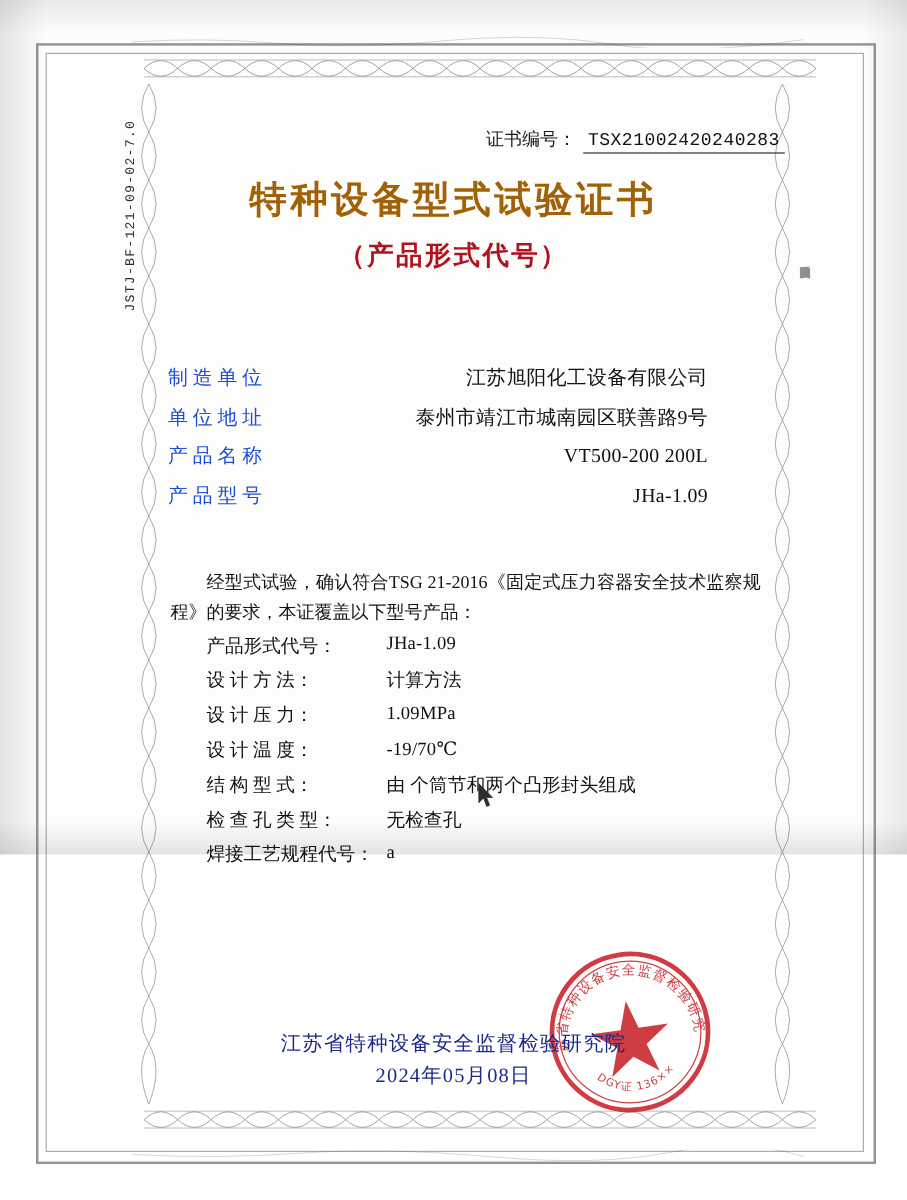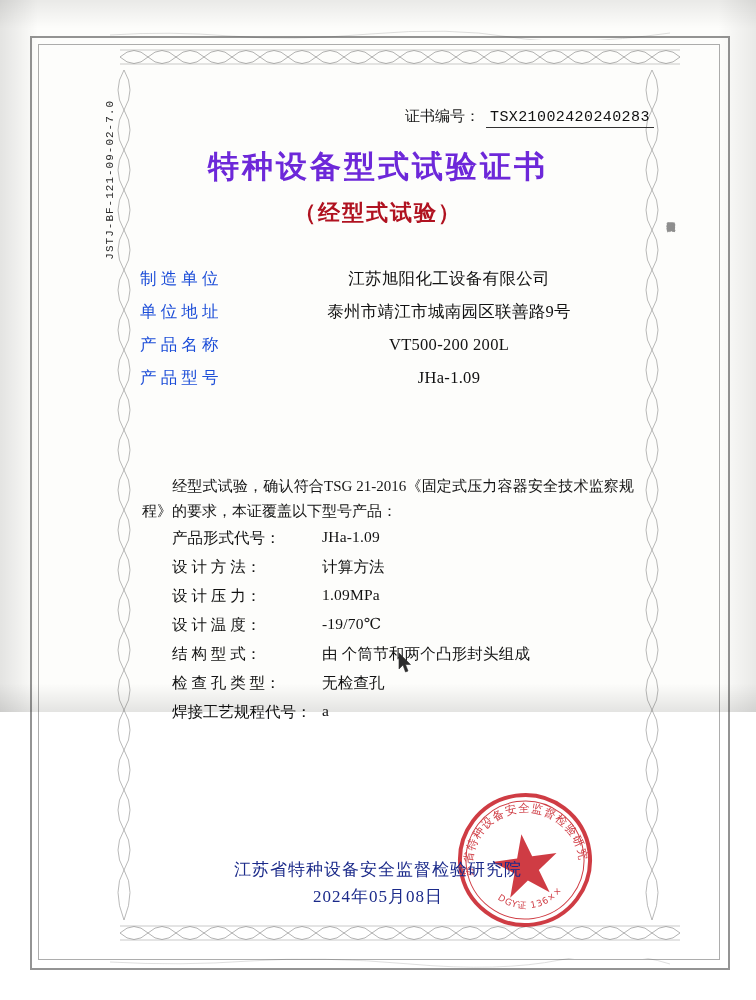--- a/index.html
+++ b/index.html
@@ -121,21 +121,21 @@
   
   .title-main {
     position: absolute;
     left: 0; top: 146px;
     width: 756px;
     text-align: center;
     font-family: "DejaVu Serif", "Liberation Serif", serif;
     font-weight: bold;
     font-size: 31px;
     letter-spacing: 3px;
-    color: #6d28d9;
+    color: #a16207;
   }
   .title-sub {
     position: absolute;
     left: 0; top: 198px;
     width: 756px;
     text-align: center;
     font-family: "DejaVu Serif", "Liberation Serif", serif;
     font-weight: bold;
     font-size: 22px;
     letter-spacing: 2px;
@@ -156,24 +156,25 @@
     font-size: 16.5px;
   }
   .field-label {
     width: 168px;
     color: #1d4ed8;
     white-space: nowrap;
     letter-spacing: 0px;
   }
   .field-value {
     flex: 1;
-    text-align: center;
+    text-align: right;
     padding-right: 40px;
     white-space: nowrap;
     letter-spacing: .3px;
+    margin-top: 36px;
   }
 
   
   .para {
     position: absolute;
     left: 142px;
     top: 474px;
     width: 492px;
     font-size: 15px;
     line-height: 25px;
@@ -302,21 +303,21 @@
   <div class="side-code">JSTJ-BF-121-09-02-7.0</div>
 
   <div class="right-margin-text">本证书由江苏省特种设备安全监督检验研究院签发</div>
 
   <div class="certno-row">
     <span class="certno-label">证书编号：</span>
     <span class="certno-value">TSX21002420240283</span>
   </div>
 
   <div class="title-main">特种设备型式试验证书</div>
-  <div class="title-sub">（经型式试验）</div>
+  <div class="title-sub">（产品形式代号）</div>
 
   <div class="fields">
     <div class="field-row">
       <span class="field-label">制 造 单 位</span>
       <span class="field-value">江苏旭阳化工设备有限公司</span>
     </div>
     <div class="field-row">
       <span class="field-label">单 位 地 址</span>
       <span class="field-value">泰州市靖江市城南园区联善路9号</span>
     </div>

